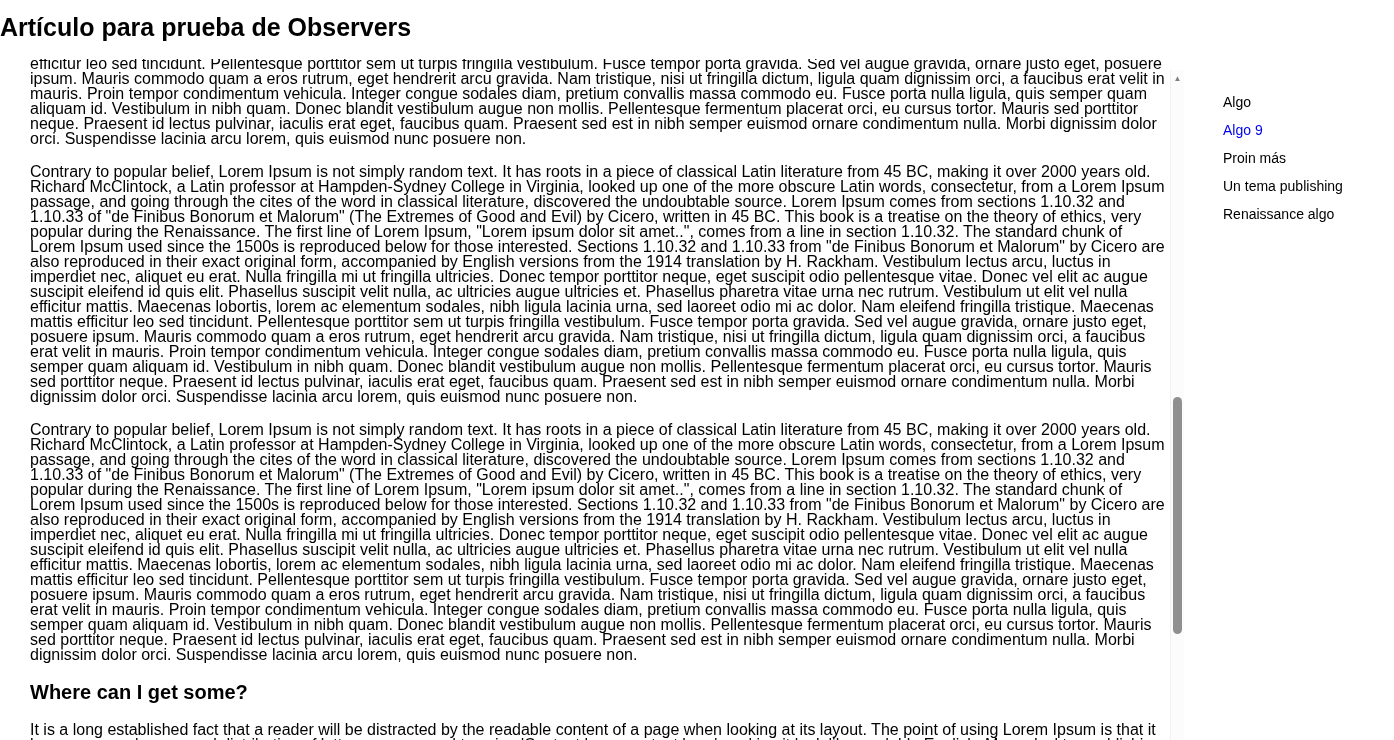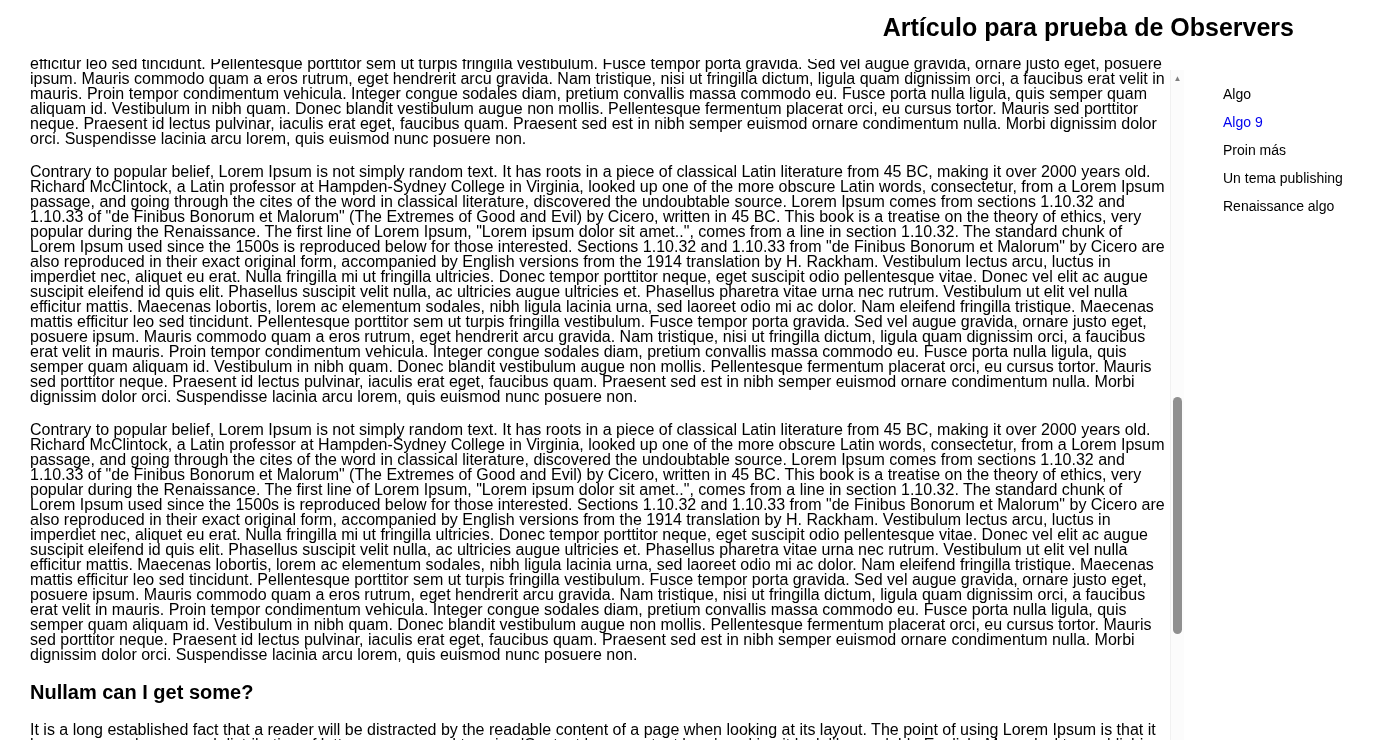--- a/index.html
+++ b/index.html
@@ -10,21 +10,21 @@
     overflow: hidden;
     background: #ffffff;
     color: #000000;
     font-family: "Liberation Sans", "DejaVu Sans", sans-serif;
   }
   .page { position: relative; width: 1394px; height: 740px; }
 
   h1.page-title {
     font-size: 25px;
     font-weight: bold;
-    text-align: right;
+    text-align: left;
     margin: 12px 100px 0 0;
     line-height: 30px;
   }
 
   .content-viewport {
     position: absolute;
     top: 47px;
     left: 30px;
     width: 1136px;
     bottom: 0;
@@ -84,36 +84,37 @@
     width: 165px;
   }
   .nav-item {
     display: block;
     font-size: 14px;
     line-height: 15px;
     margin-bottom: 13px;
     color: #000000;
     text-decoration: none;
     cursor: pointer;
+    margin-top: 8px;
   }
   .nav-item.highlighted { color: var(--link-blue, #0000ee); }
 </style>
 </head>
 <body>
 
 <div class="page">
 
   <h1 class="page-title">Artículo para prueba de Observers</h1>
 
   <div class="content-viewport">
     <div class="content-inner">
       <p>efficitur leo sed tincidunt. Pellentesque porttitor sem ut turpis fringilla vestibulum. Fusce tempor porta gravida. Sed vel augue gravida, ornare justo eget, posuere ipsum. Mauris commodo quam a eros rutrum, eget hendrerit arcu gravida. Nam tristique, nisi ut fringilla dictum, ligula quam dignissim orci, a faucibus erat velit in mauris. Proin tempor condimentum vehicula. Integer congue sodales diam, pretium convallis massa commodo eu. Fusce porta nulla ligula, quis semper quam aliquam id. Vestibulum in nibh quam. Donec blandit vestibulum augue non mollis. Pellentesque fermentum placerat orci, eu cursus tortor. Mauris sed porttitor neque. Praesent id lectus pulvinar, iaculis erat eget, faucibus quam. Praesent sed est in nibh semper euismod ornare condimentum nulla. Morbi dignissim dolor orci. Suspendisse lacinia arcu lorem, quis euismod nunc posuere non.</p>
       <p>Contrary to popular belief, Lorem Ipsum is not simply random text. It has roots in a piece of classical Latin literature from 45 BC, making it over 2000 years old. Richard McClintock, a Latin professor at Hampden-Sydney College in Virginia, looked up one of the more obscure Latin words, consectetur, from a Lorem Ipsum passage, and going through the cites of the word in classical literature, discovered the undoubtable source. Lorem Ipsum comes from sections 1.10.32 and 1.10.33 of "de Finibus Bonorum et Malorum" (The Extremes of Good and Evil) by Cicero, written in 45 BC. This book is a treatise on the theory of ethics, very popular during the Renaissance. The first line of Lorem Ipsum, "Lorem ipsum dolor sit amet..", comes from a line in section 1.10.32. The standard chunk of Lorem Ipsum used since the 1500s is reproduced below for those interested. Sections 1.10.32 and 1.10.33 from "de Finibus Bonorum et Malorum" by Cicero are also reproduced in their exact original form, accompanied by English versions from the 1914 translation by H. Rackham. Vestibulum lectus arcu, luctus in imperdiet nec, aliquet eu erat. Nulla fringilla mi ut fringilla ultricies. Donec tempor porttitor neque, eget suscipit odio pellentesque vitae. Donec vel elit ac augue suscipit eleifend id quis elit. Phasellus suscipit velit nulla, ac ultricies augue ultricies et. Phasellus pharetra vitae urna nec rutrum. Vestibulum ut elit vel nulla efficitur mattis. Maecenas lobortis, lorem ac elementum sodales, nibh ligula lacinia urna, sed laoreet odio mi ac dolor. Nam eleifend fringilla tristique. Maecenas mattis efficitur leo sed tincidunt. Pellentesque porttitor sem ut turpis fringilla vestibulum. Fusce tempor porta gravida. Sed vel augue gravida, ornare justo eget, posuere ipsum. Mauris commodo quam a eros rutrum, eget hendrerit arcu gravida. Nam tristique, nisi ut fringilla dictum, ligula quam dignissim orci, a faucibus erat velit in mauris. Proin tempor condimentum vehicula. Integer congue sodales diam, pretium convallis massa commodo eu. Fusce porta nulla ligula, quis semper quam aliquam id. Vestibulum in nibh quam. Donec blandit vestibulum augue non mollis. Pellentesque fermentum placerat orci, eu cursus tortor. Mauris sed porttitor neque. Praesent id lectus pulvinar, iaculis erat eget, faucibus quam. Praesent sed est in nibh semper euismod ornare condimentum nulla. Morbi dignissim dolor orci. Suspendisse lacinia arcu lorem, quis euismod nunc posuere non.</p>
       <p>Contrary to popular belief, Lorem Ipsum is not simply random text. It has roots in a piece of classical Latin literature from 45 BC, making it over 2000 years old. Richard McClintock, a Latin professor at Hampden-Sydney College in Virginia, looked up one of the more obscure Latin words, consectetur, from a Lorem Ipsum passage, and going through the cites of the word in classical literature, discovered the undoubtable source. Lorem Ipsum comes from sections 1.10.32 and 1.10.33 of "de Finibus Bonorum et Malorum" (The Extremes of Good and Evil) by Cicero, written in 45 BC. This book is a treatise on the theory of ethics, very popular during the Renaissance. The first line of Lorem Ipsum, "Lorem ipsum dolor sit amet..", comes from a line in section 1.10.32. The standard chunk of Lorem Ipsum used since the 1500s is reproduced below for those interested. Sections 1.10.32 and 1.10.33 from "de Finibus Bonorum et Malorum" by Cicero are also reproduced in their exact original form, accompanied by English versions from the 1914 translation by H. Rackham. Vestibulum lectus arcu, luctus in imperdiet nec, aliquet eu erat. Nulla fringilla mi ut fringilla ultricies. Donec tempor porttitor neque, eget suscipit odio pellentesque vitae. Donec vel elit ac augue suscipit eleifend id quis elit. Phasellus suscipit velit nulla, ac ultricies augue ultricies et. Phasellus pharetra vitae urna nec rutrum. Vestibulum ut elit vel nulla efficitur mattis. Maecenas lobortis, lorem ac elementum sodales, nibh ligula lacinia urna, sed laoreet odio mi ac dolor. Nam eleifend fringilla tristique. Maecenas mattis efficitur leo sed tincidunt. Pellentesque porttitor sem ut turpis fringilla vestibulum. Fusce tempor porta gravida. Sed vel augue gravida, ornare justo eget, posuere ipsum. Mauris commodo quam a eros rutrum, eget hendrerit arcu gravida. Nam tristique, nisi ut fringilla dictum, ligula quam dignissim orci, a faucibus erat velit in mauris. Proin tempor condimentum vehicula. Integer congue sodales diam, pretium convallis massa commodo eu. Fusce porta nulla ligula, quis semper quam aliquam id. Vestibulum in nibh quam. Donec blandit vestibulum augue non mollis. Pellentesque fermentum placerat orci, eu cursus tortor. Mauris sed porttitor neque. Praesent id lectus pulvinar, iaculis erat eget, faucibus quam. Praesent sed est in nibh semper euismod ornare condimentum nulla. Morbi dignissim dolor orci. Suspendisse lacinia arcu lorem, quis euismod nunc posuere non.</p>
-      <h2>Nullam can I get some?</h2>
+      <h2>Where can I get some?</h2>
       <p>It is a long established fact that a reader will be distracted by the readable content of a page when looking at its layout. The point of using Lorem Ipsum is that it has a more-or-less normal distribution of letters, as opposed to using 'Content here, content here', making it look like readable English. Many desktop publishing packages and web page editors now use Lorem Ipsum as their default model text, and a search for 'lorem ipsum' will uncover many web sites still in their infancy. Various versions have evolved over the years, sometimes by accident, sometimes on purpose (injected humour and the like). Mauris placerat eleifend purus sit amet congue. Maecenas ac lobortis purus. Proin vitae enim viverra, pellentesque nisl dignissim, interdum elit. Nunc aliquam lorem id dolor tincidunt, vel maximus leo eleifend. Praesent urna leo, venenatis vitae congue non, scelerisque sed elit. Sed quis vestibulum dui. Nunc vel lectus euismod urna pellentesque tempus. Maecenas ultricies enim eu porttitor pellentesque. Mauris eget maximus turpis, eu tincidunt purus. Sed dolor nisl, luctus quis augue id, commodo euismod nisi. Sed hendrerit lorem erat, in consequat nulla interdum ut. Proin nec finibus purus. Suspendisse tincidunt diam diam, in suscipit ante pharetra sit amet. Cras sed mi justo. Donec posuere ornare purus non pharetra. Nam eleifend ante vitae purus tristique, at scelerisque lectus imperdiet. Donec non lectus quis diam elementum finibus. In semper, massa et ultricies euismod, augue lacus rutrum quam, a blandit turpis sem eget felis. Etiam dapibus, magna ut vulputate convallis, libero neque vehicula erat, vitae facilisis neque sapien sed sem. Fusce quis semper nunc. Praesent id lacus lectus. Aenean at lectus tristique, vulputate metus blandit, volutpat est. Mauris vel sagittis ligula. Nullam ornare arcu vel dolor gravida, sed blandit ipsum lacinia. Maecenas porta vehicula lorem, ac tincidunt justo hendrerit eget.</p>
     </div>
   </div>
 
   <div class="scrollbar">
     <div class="scroll-arrow-up">▲</div>
     <div class="scroll-thumb" style="top: 327px; height: 237px;"></div>
   </div>
 
   <nav class="sidebar">

